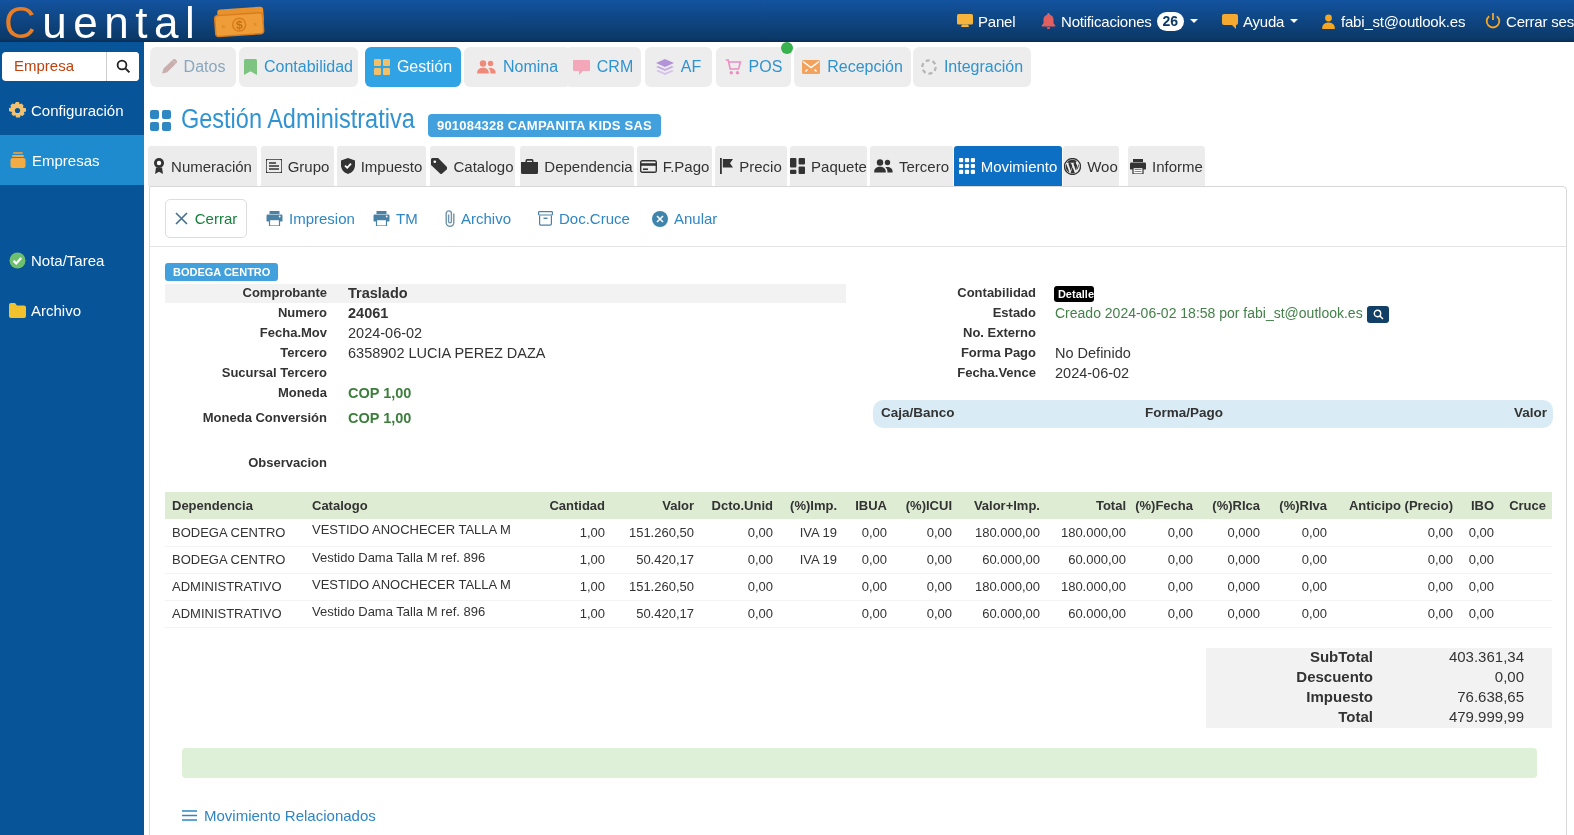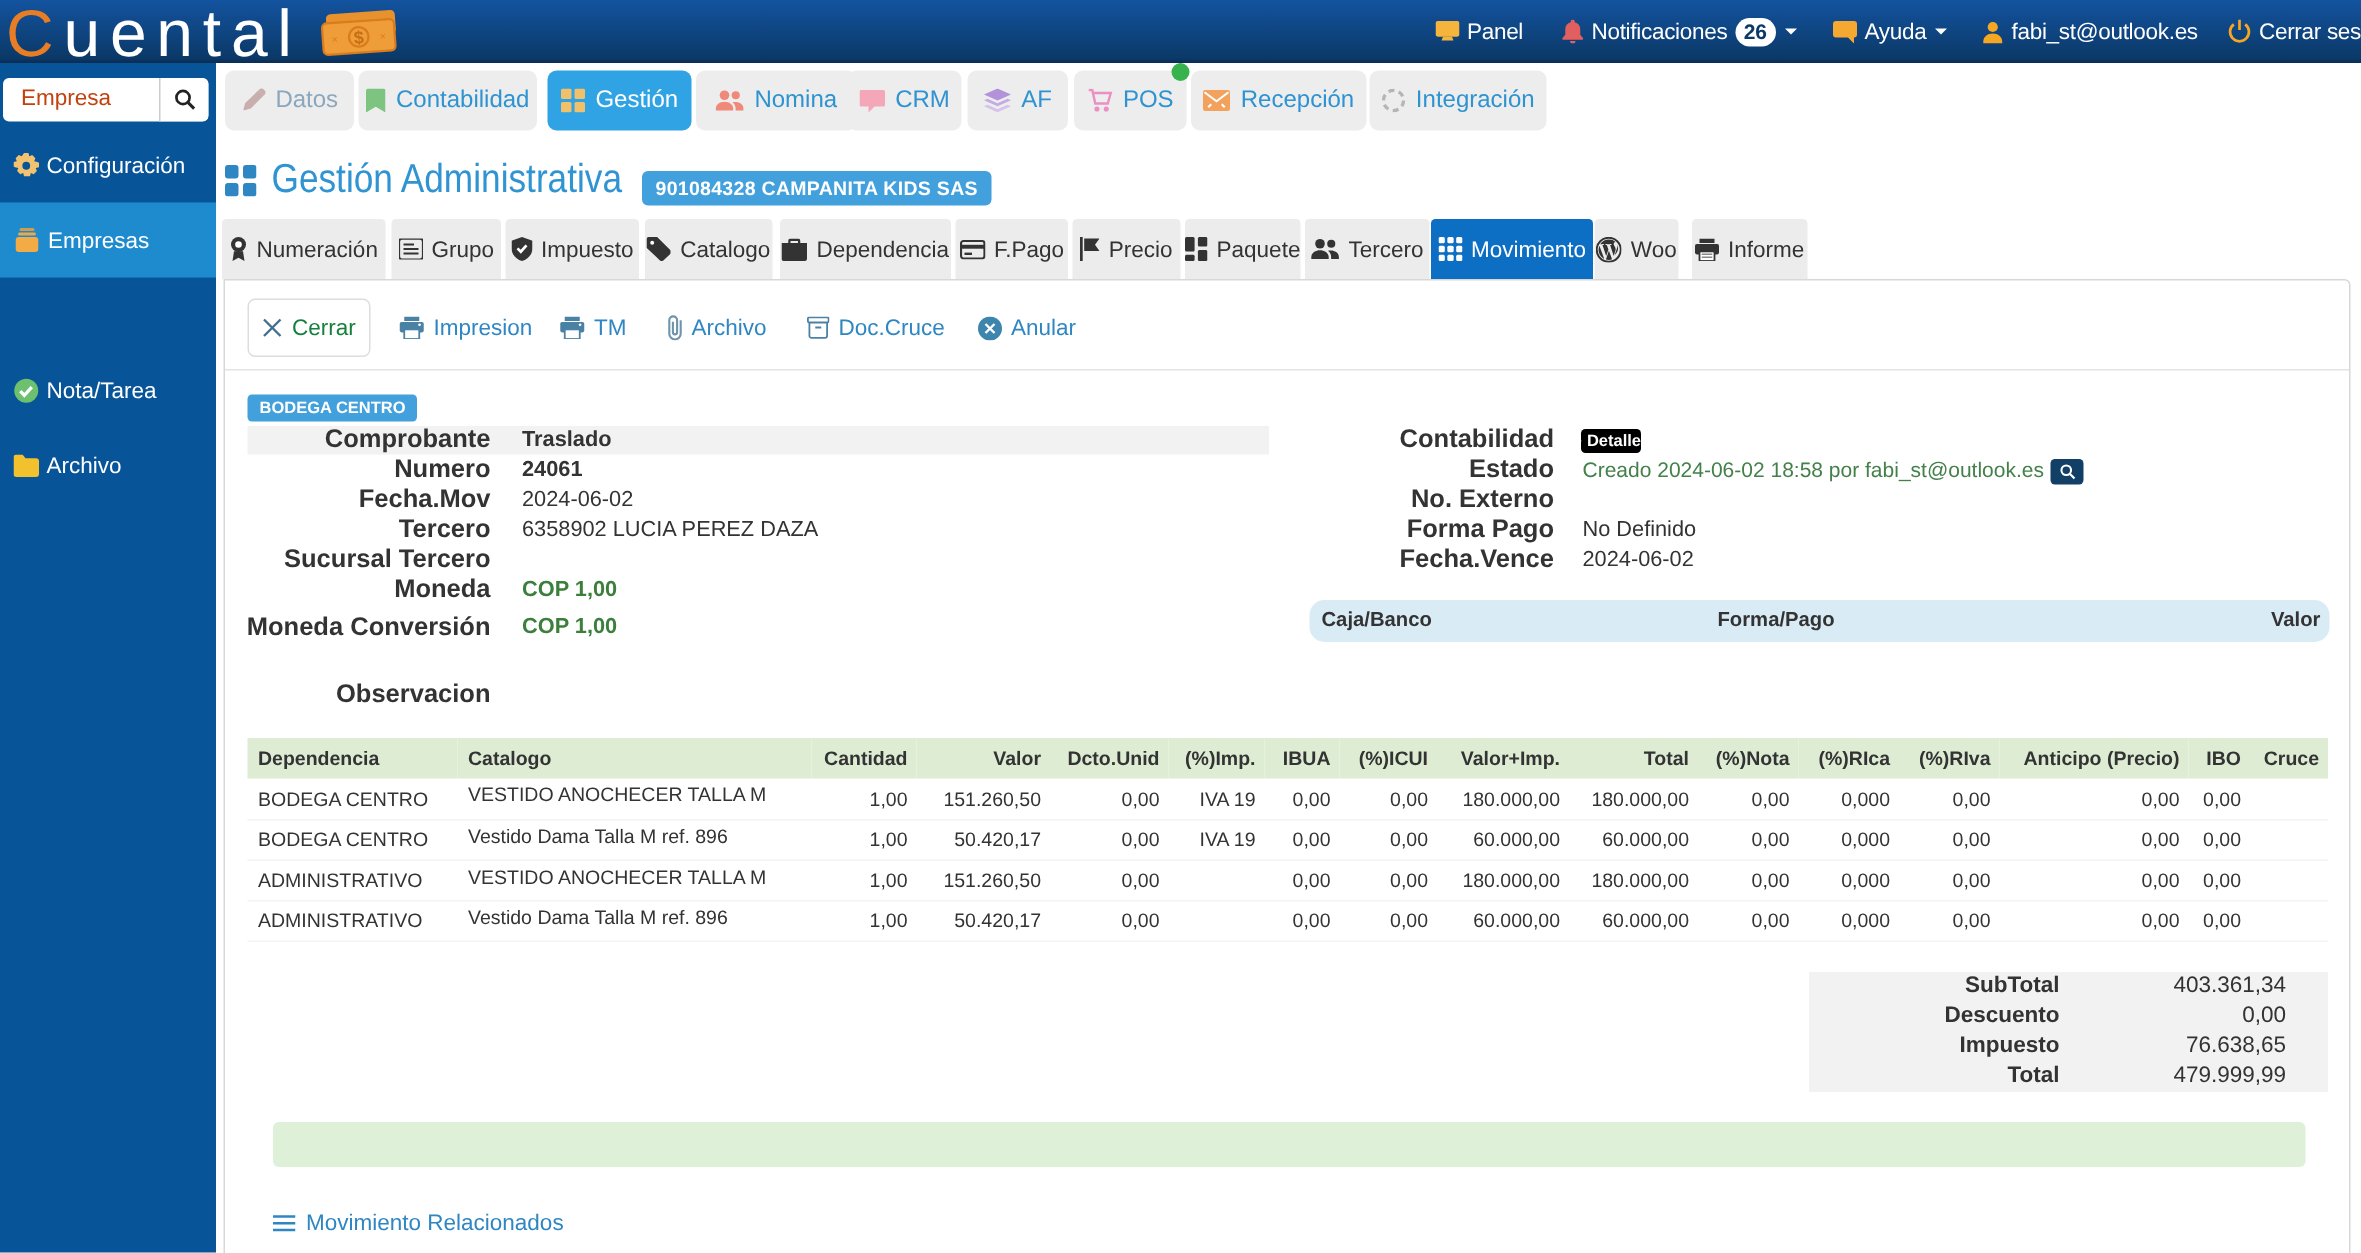--- a/index.html
+++ b/index.html
@@ -53,21 +53,21 @@
 #actionrow { position:absolute; left:0; top:0; width:1416px; height:60px;
   border-bottom:1px solid #e3e3e3; }
 #btn-cerrar { position:absolute; left:15px; top:12px; width:82px; height:39px;
   border:1px solid #ddd; border-radius:5px; display:flex; align-items:center;
   justify-content:center; color:#15803d; font-size:15px; }
 .alink { position:absolute; top:12px; height:39px; display:flex; align-items:center;
   color:#2e86c3; font-size:15px; }
 .alink svg { margin-right:6px; }
 
 .flabel { position:absolute; width:175px; text-align:right; font-weight:bold;
-  color:#333; font-size:17px; }
+  color:#333; font-size:13px; }
 .fval { position:absolute; color:#333; font-size:14.5px; }
 .green { color:#3c7e3c; font-weight:bold; }
 #stripe1 { position:absolute; left:15px; top:97px; width:681px; height:19px; background:#f2f2f2; }
 
 #cajahdr { position:absolute; left:723px; top:213px; width:680px; height:28px;
   background:#d9ecf5; font-size:13.5px; font-weight:bold; color:#333;border-radius:10px; }
 
 #mtable { position:absolute; left:15px; top:305px; width:1387px; border-collapse:collapse;
   table-layout:fixed; font-size:13px; color:#333; }
 #mtable th { background:#ddecd3; font-weight:bold; height:27px; padding:0 6px 0 0;
@@ -442,21 +442,21 @@
           <th class="l">Dependencia</th>
           <th class="l">Catalogo</th>
           <th>Cantidad</th>
           <th>Valor</th>
           <th>Dcto.Unid</th>
           <th>(%)Imp.</th>
           <th>IBUA</th>
           <th>(%)ICUI</th>
           <th>Valor+Imp.</th>
           <th>Total</th>
-          <th>(%)Nota</th>
+          <th>(%)Fecha</th>
           <th>(%)RIca</th>
           <th>(%)RIva</th>
           <th>Anticipo (Precio)</th>
           <th>IBO</th>
           <th>Cruce</th>
         </tr>
     <tr>
           <td class="l">BODEGA CENTRO</td>
           <td class="l cat">VESTIDO ANOCHECER TALLA M</td>
           <td>1,00</td>

